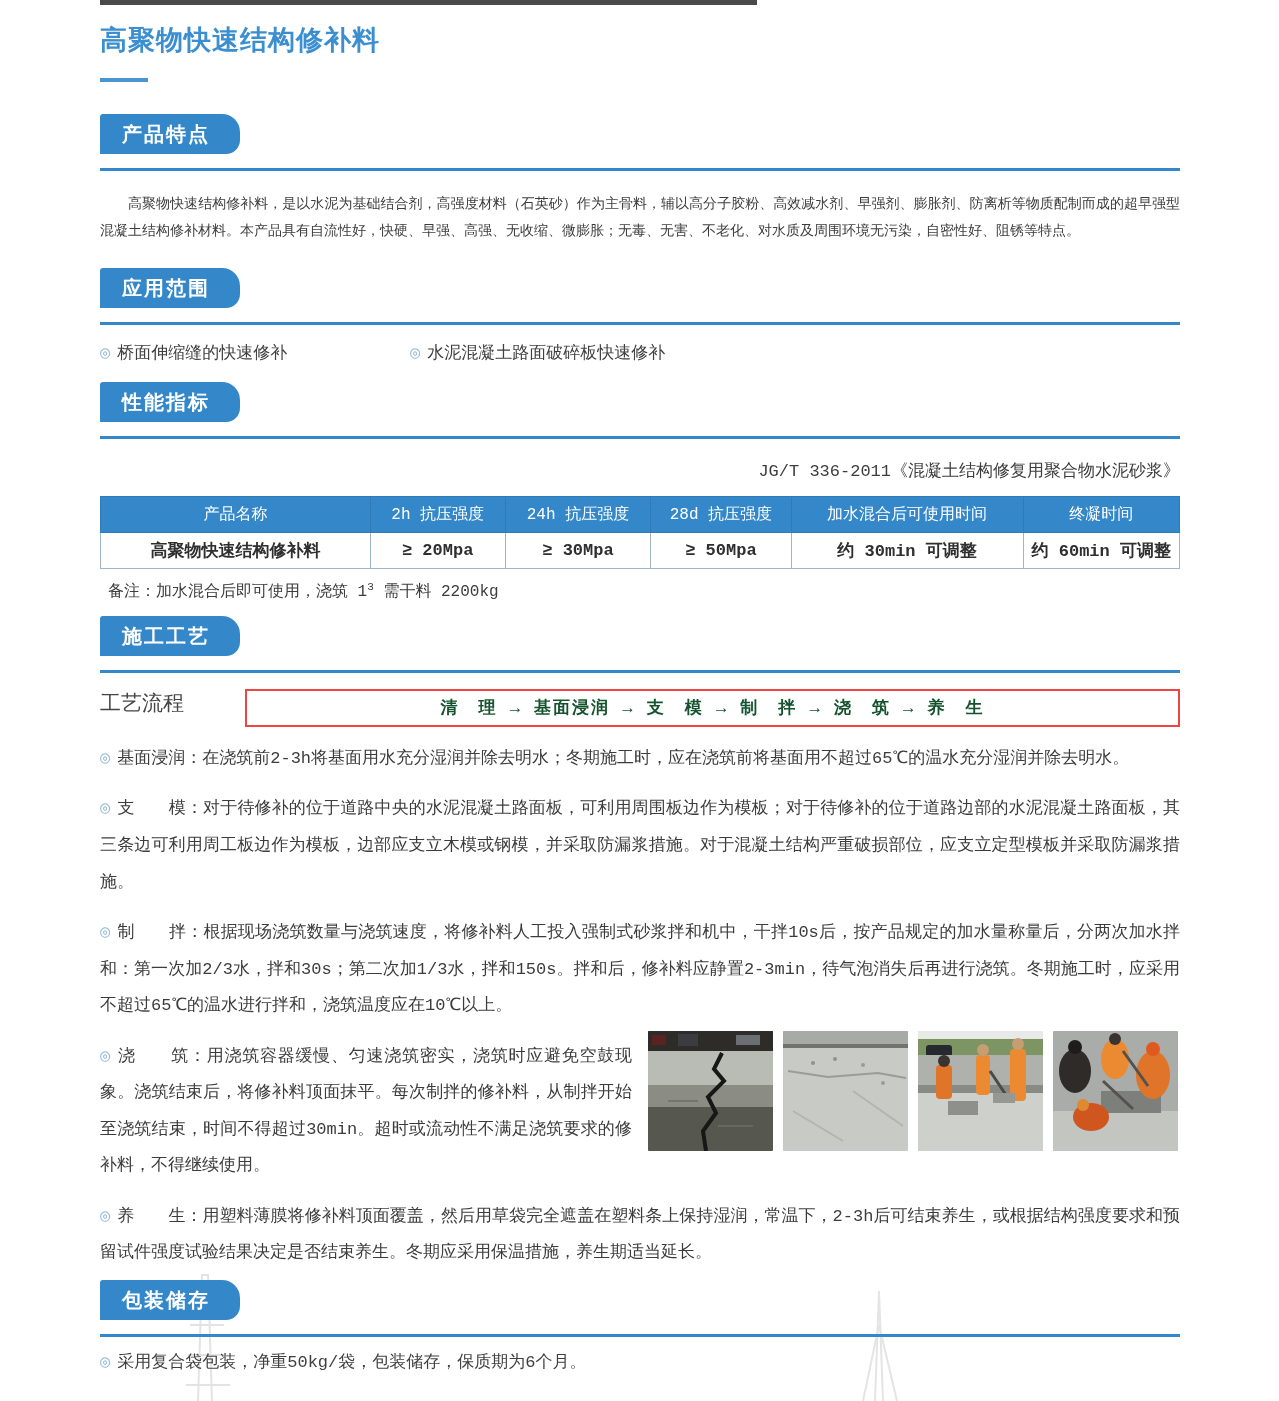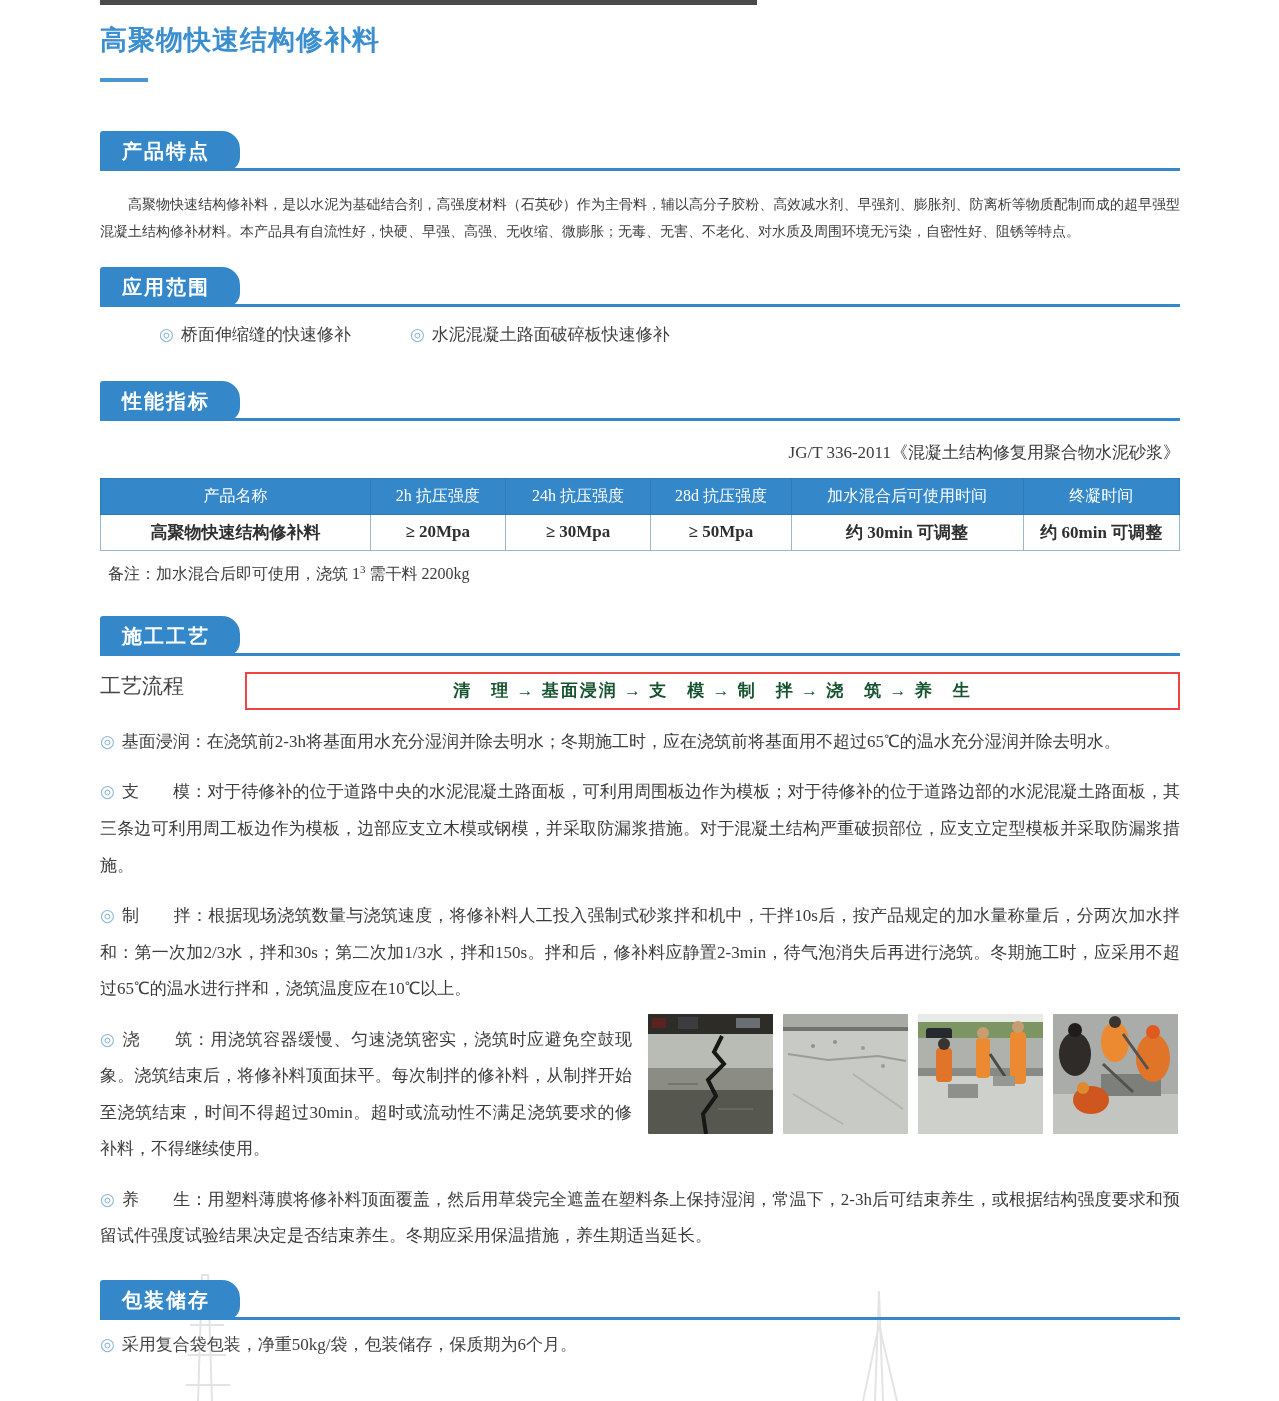--- a/index.html
+++ b/index.html
@@ -1,43 +1,43 @@
 <!DOCTYPE html>
 <html><head>
 <meta charset="utf-8">
 <style>
   html,body{margin:0;padding:0;background:#ffffff;}
   .page{
     position:relative;
     width:1279px;height:1401px;
     background:#ffffff;
-    font-family:Liberation Serif, serif;
+    font-family:Liberation Mono, monospace;
     color:#3f3f3f;
     overflow:hidden;
   }
   .top-strip{position:absolute;left:100px;top:0;width:657px;height:5px;background:#4a4a4a;}
   .content{position:relative;padding:14px 99px 0 100px;}
   .doc-title{color:#3b8fd0;font-size:27px;font-weight:bold;letter-spacing:1px;margin:8px 0 0 0;}
   .title-dash{width:48px;height:4px;background:#4a94cf;margin-top:20px;}
 
   .sec-header{position:relative;height:39px;margin-top:50px;}
   .sec-header .rule{position:absolute;left:0;right:0;bottom:0;height:3px;background:#3488ca;}
   .sec-tab{
-    position:absolute;left:0;bottom:0;
+    position:absolute;left:0;bottom:17px;
     background:#3488ca;color:#ffffff;
     font-size:20px;font-weight:bold;letter-spacing:2px;
     padding:7px 30px 6px 22px;
     border-radius:3px 18px 14px 0;
   }
   .para{
     margin:20px 0 0 0;font-size:14px;line-height:1.95;text-align:justify;
     text-indent:2em;color:#3c3c3c;
   }
   .bullet{color:#8fb9d9;font-size:17px;margin-right:7px;}
-  .app-row{display:flex;margin-top:16px;font-size:17px;text-align:center;}
+  .app-row{display:flex;margin-top:16px;font-size:17px;}
   .app-item{margin-right:0;}
   .app-item:first-child{width:310px;}
 
   .std-caption{margin-top:20px;text-align:right;font-size:17px;color:#3c3c3c;}
   table.perf{width:100%;border-collapse:collapse;margin-top:14px;table-layout:fixed;padding-left:18px;}
   table.perf th{
     background:#3488ca;color:#ffffff;font-size:16px;font-weight:normal;
     padding:7px 2px;border:1px solid #2f7ab8;
   }
   table.perf td{
@@ -88,21 +88,21 @@
 
     <div class="doc-title">高聚物快速结构修补料</div>
     <div class="title-dash"></div>
 
     <div class="sec-header">
       <div class="rule"></div>
       <div class="sec-tab">产品特点</div>
     </div>
     <p class="para">高聚物快速结构修补料，是以水泥为基础结合剂，高强度材料（石英砂）作为主骨料，辅以高分子胶粉、高效减水剂、早强剂、膨胀剂、防离析等物质配制而成的超早强型混凝土结构修补材料。本产品具有自流性好，快硬、早强、高强、无收缩、微膨胀；无毒、无害、不老化、对水质及周围环境无污染，自密性好、阻锈等特点。</p>
 
-    <div class="sec-header" style="margin-top:22px">
+    <div class="sec-header" style="margin-top:40px">
       <div class="rule"></div>
       <div class="sec-tab">应用范围</div>
     </div>
     <div class="app-row">
       <div class="app-item"><span class="bullet">◎</span><span>桥面伸缩缝的快速修补</span></div>
       <div class="app-item"><span class="bullet">◎</span><span>水泥混凝土路面破碎板快速修补</span></div>
     </div>
 
     <div class="sec-header" style="margin-top:36px">
       <div class="rule"></div>

